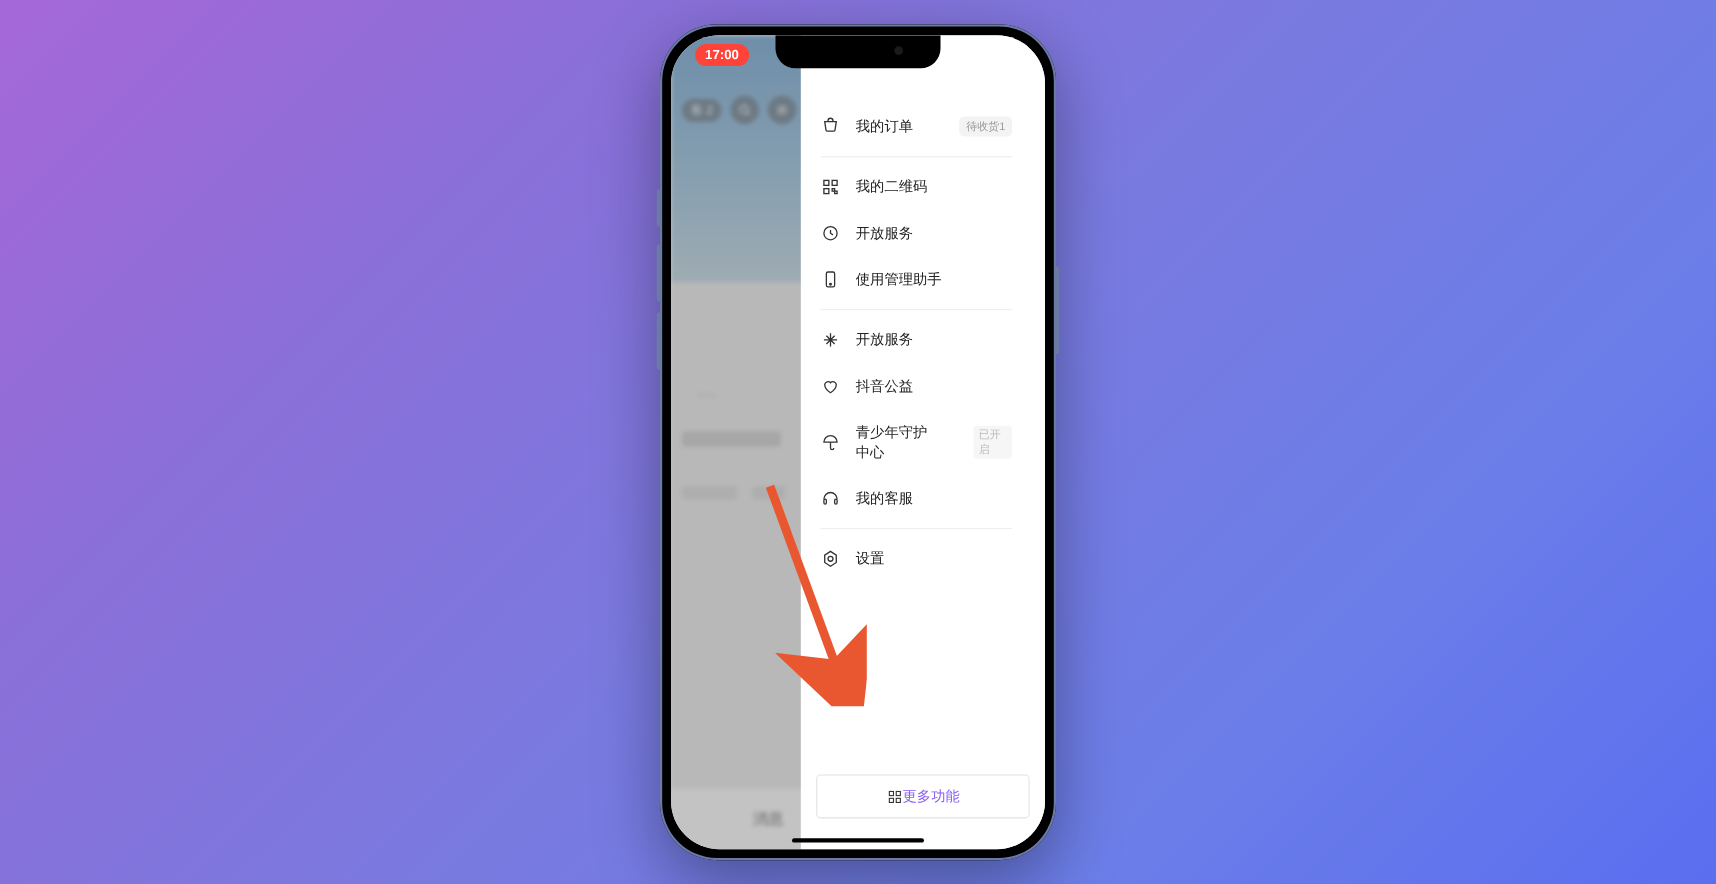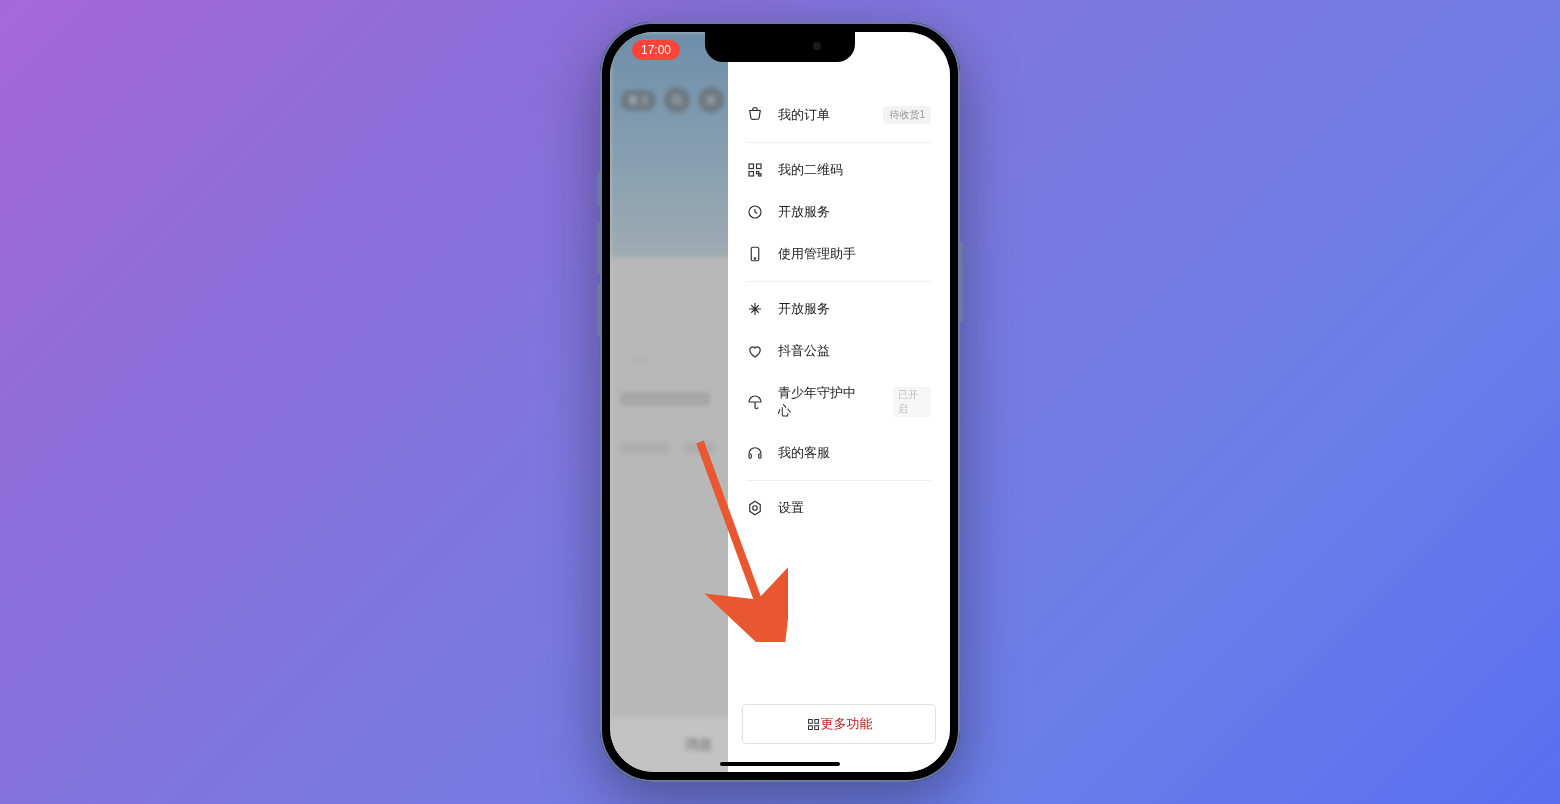--- a/index.html
+++ b/index.html
@@ -126,34 +126,34 @@
     z-index: 5;
   }
 
   .time-pill {
     position:absolute;
     top: 8px;
     left: 22px;
     background:#ff4338;
     color:#fff;
     font-size:12px;
-    font-weight:400;
+    font-weight:700;
     padding:3px 9px;
     border-radius:12px;
     z-index:60;
   }
 
   
   .drawer {
     position:absolute;
     top:0; right:0; bottom:0;
     width: 222px;
     background:#fff;
     z-index:20;
-    padding: 62px 1px 70px 0;
+    padding: 62px 12px 70px 0;
     display:flex;
     flex-direction:column;
   }
   .menu {
     flex:1;
     overflow:hidden;
   }
   .menu-item {
     display:flex;
     align-items:center;
@@ -196,21 +196,21 @@
     position:absolute;
     left:14px; right:14px; bottom:28px;
   }
   .more-btn {
     width:100%;
     border:1px solid #e2e2e2;
     background:#fff;
     border-radius:4px;
     padding:10px 0;
     font-size:13px;
-    color:#b91c1c;
+    color:#8b5cf6;
     display:flex;
     align-items:center;
     justify-content:center;
     gap:0;
     cursor:pointer;
   }
   .more-btn svg { width:15px;height:15px;stroke:#333;stroke-width:1.6;fill:none;}
 
   
   .arrow {

